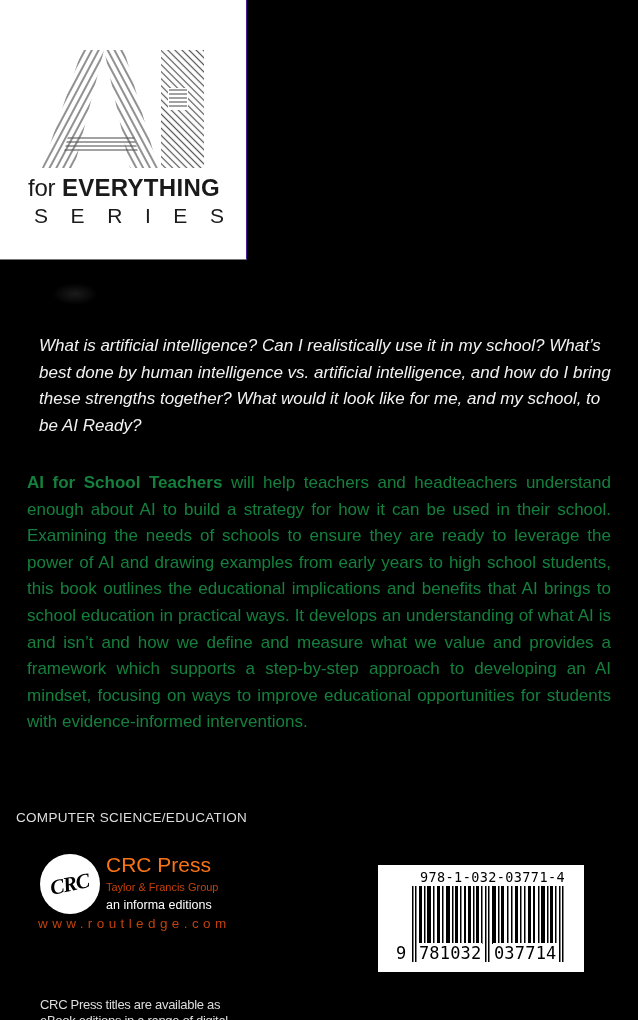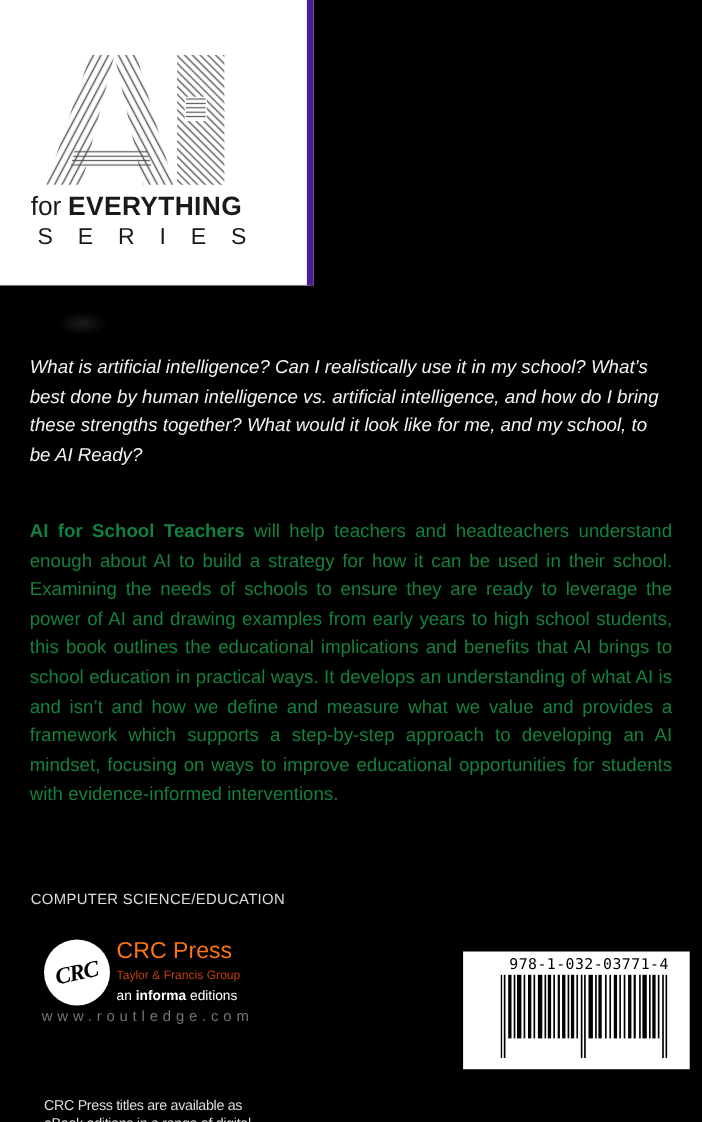--- a/index.html
+++ b/index.html
@@ -2,21 +2,21 @@
 <html><head>
 <meta charset="utf-8">
 <style>
   html, body { margin: 0; padding: 0; }
   body {
     width: 638px; height: 1020px; background: #000; position: relative; overflow: hidden;
     font-family: "Liberation Sans", sans-serif; color: #fff;
   }
   .series-panel {
     position: absolute; left: 0; top: 0; width: 246px; height: 259px; background: #fff;
-    border-bottom: 1px solid #777; border-right: 6px solid #4c1d95; padding-left: 33px;
+    border-bottom: 1px solid #777; border-right: 1px solid #4c1d95;
   }
   .ai-logo { position: absolute; left: 42px; top: 48px; width: 164px; height: 122px; }
   .series-for {
     position: absolute; left: 28px; top: 175px; width: 200px; white-space: nowrap;
     color: #1a1a1a; font-size: 24px; line-height: 26px; letter-spacing: -0.2px;
   }
   .series-for .light { font-weight: normal; }
   .series-for .bold { font-weight: bold; letter-spacing: 0.3px; }
   .series-word {
     position: absolute; left: 34px; top: 205px; width: 190px;
@@ -30,44 +30,44 @@
   .questions {
     position: absolute; left: 27px; top: 321px; width: 584px;
     font-style: italic; font-size: 17px; line-height: 26.6px; color: #f2f2f2;
   }
   .description {
     position: absolute; left: 27px; top: 470px; width: 584px;
     font-size: 17px; line-height: 26.6px; color: #15803d; text-align: justify;
   }
   .description .title { font-weight: bold; }
   .category {
-    position: absolute; left: 28px; top: 810px; font-size: 13.5px; letter-spacing: 0.3px;
+    position: absolute; left: 16px; top: 810px; font-size: 13.5px; letter-spacing: 0.3px;
     color: #ddd; white-space: nowrap; text-align: right;
   }
   .crc-circle {
     position: absolute; left: 40px; top: 854px; width: 60px; height: 60px; border-radius: 50%;
     background: #fff; display: flex; align-items: center; justify-content: center;
   }
   .crc-circle span {
     font-family: "Liberation Serif", serif; font-style: italic; font-weight: bold;
     color: #000; font-size: 21px; transform: rotate(-12deg); letter-spacing: -1px;
   }
   .crc-name { position: absolute; left: 106px; top: 853px; font-size: 21px; line-height: 24px; color: #f97316; }
   .crc-group { position: absolute; left: 106px; top: 880px; font-size: 11px; line-height: 15px; color: #c2410c; }
   .crc-informa { position: absolute; left: 106px; top: 898px; font-size: 12.5px; line-height: 15px; color: #fff; }
-  .crc-informa b { font-weight: bold; }
+  .crc-informa b { font-weight: normal; }
   .crc-url {
-    position: absolute; left: 38px; top: 916px; font-size: 13.5px; letter-spacing: 4.4px; color: #737373; white-space: nowrap;
+    position: absolute; left: 38px; top: 916px; font-size: 13.5px; letter-spacing: 4.4px; color: #c2410c; white-space: nowrap;
   }
   .crc-ebook {
     position: absolute; left: 40px; top: 997px; width: 200px;
     font-size: 13px; line-height: 15.5px; color: #ddd; letter-spacing: -0.3px;
   }
   .barcode {
-    position: absolute; left: 378px; top: 865px; width: 206px; height: 107px; background: #fff; margin-left: 43px;
+    position: absolute; left: 378px; top: 865px; width: 206px; height: 107px; background: #fff;
   }
   .isbn-top {
     position: absolute; left: 42px; top: 4px; font-family: "DejaVu Sans Mono", monospace;
     font-size: 13.5px; color: #000; letter-spacing: 0.4px; white-space: nowrap;
   }
   .bars { position: absolute; left: 34px; top: 21px; width: 160px; height: 76px; }
   .isbn-bottom {
     position: absolute; left: 17px; top: 78px; font-family: "DejaVu Sans Mono", monospace;
     font-size: 17px; color: #000; white-space: nowrap; letter-spacing: 0.2px;
   }
@@ -112,21 +112,21 @@
     <span>E</span>
     <span>R</span>
     <span>I</span>
     <span>E</span>
     <span>S</span>
   </div>
 </div>
 
 <div class="smudge"></div>
 
-<p class="questions" style="margin:0">What is artificial intelligence? Can I realistically use it in my school? What’s best done by human intelligence vs. artificial intelligence, and how do I bring these strengths together? What would it look like for me, and my school, to be AI Ready?</p>
+<p class="questions" style="margin:12px">What is artificial intelligence? Can I realistically use it in my school? What’s best done by human intelligence vs. artificial intelligence, and how do I bring these strengths together? What would it look like for me, and my school, to be AI Ready?</p>
 
 <p class="description" style="margin:0">
   <span class="title">AI for School Teachers</span><span> will help teachers and headteachers understand enough about AI to build a strategy for how it can be used in their school. Examining the needs of schools to ensure they are ready to leverage the power of AI and drawing examples from early years to high school students, this book outlines the educational implications and benefits that AI brings to school education in practical ways. It develops an understanding of what AI is and isn’t and how we define and measure what we value and provides a framework which supports a step-by-step approach to developing an AI mindset, focusing on ways to improve educational opportunities for students with evidence-informed interventions.</span>
 </p>
 
 <div class="category">COMPUTER SCIENCE/EDUCATION</div>
 
 <div class="crc-circle">
   <span>CRC</span>
 </div>
@@ -171,13 +171,18 @@
         <rect x="121" y="0" width="2" height="58"></rect>
       <rect x="126" y="0" width="1.5" height="58"></rect>
         <rect x="129" y="0" width="4" height="58"></rect>
       <rect x="135" y="0" width="1.5" height="58"></rect>
         <rect x="138" y="0" width="3" height="58"></rect>
       <rect x="143" y="0" width="1.5" height="58"></rect>
       <rect x="147" y="0" width="1.5" height="76"></rect>
         <rect x="150" y="0" width="1.5" height="76"></rect>
     </g>
   </svg>
+  <div class="isbn-bottom">
+    <span>9</span>
+    <span>781032</span>
+    <span>037714</span>
+  </div>
 </div>
 
 </body></html>

